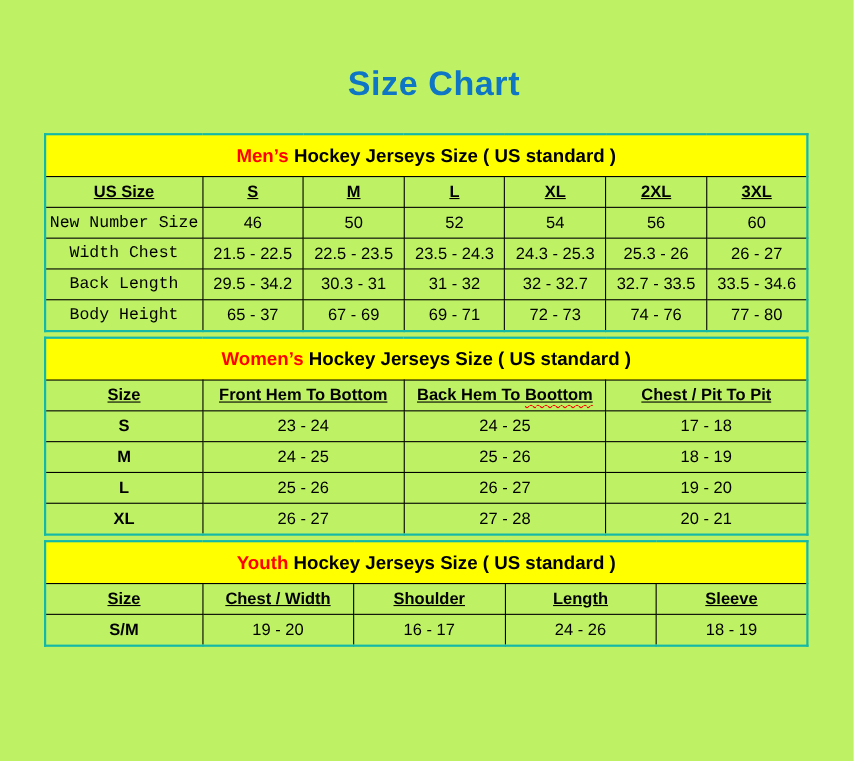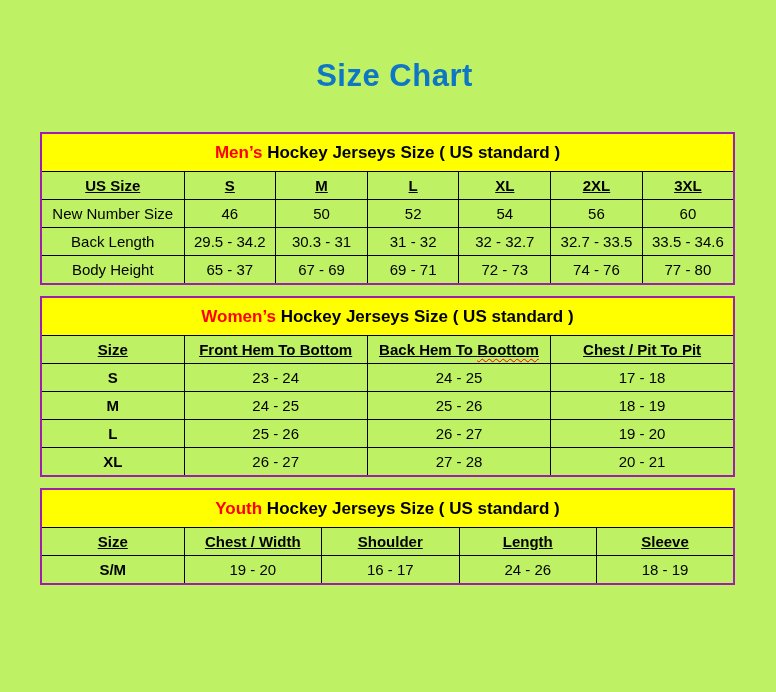--- a/index.html
+++ b/index.html
@@ -36,22 +36,22 @@
   .sections {
     position: absolute;
     left: 40px;
     top: 121px;
     width: 695px;
   }
   table.size-table {
     border-collapse: collapse;
     table-layout: fixed;
     width: 695px;
-    margin: 11px 0 4px 0;
-    border: 2px solid #a21caf;
+    margin: 0 0 4px 0;
+    border: 2px solid #14b8a6;
   }
   table.size-table td, table.size-table th {
     border: 1.5px solid #000;
     text-align: center;
     vertical-align: middle;
     padding: 0 2px;
     overflow: hidden;
     white-space: nowrap;
   }
   col.label-col { width: 143px; }
@@ -67,21 +67,21 @@
     font-size: 15px;
     font-weight: 700;
     text-decoration: underline;
   }
   tr.data td, tr.data th {
     height: 27px;
     font-size: 15px;
     font-weight: 400;
   }
   tr.data th.row-label { font-weight: 700; }
-  table.sec-mens tr.data th.row-label { font-weight: 400; }
+  table.sec-mens tr.data th.row-label { font-weight: 400; font-family: Liberation Mono, monospace; }
   .squiggle {
     text-decoration: underline wavy var(--accent-red, #ff0000);
     text-decoration-thickness: 1px;
     text-underline-offset: 3px;
   }
 </style>
 </head>
 <body>
 
 <div class="canvas">
@@ -113,20 +113,29 @@
           <tr class="data">
             <th class="row-label">New Number Size</th>
             <td>46</td>
             <td>50</td>
             <td>52</td>
             <td>54</td>
             <td>56</td>
             <td>60</td>
           </tr>
           <tr class="data">
+            <th class="row-label">Width Chest</th>
+            <td>21.5 - 22.5</td>
+            <td>22.5 - 23.5</td>
+            <td>23.5 - 24.3</td>
+            <td>24.3 - 25.3</td>
+            <td>25.3 - 26</td>
+            <td>26 - 27</td>
+          </tr>
+          <tr class="data">
             <th class="row-label">Back Length</th>
             <td>29.5 - 34.2</td>
             <td>30.3 - 31</td>
             <td>31 - 32</td>
             <td>32 - 32.7</td>
             <td>32.7 - 33.5</td>
             <td>33.5 - 34.6</td>
           </tr>
           <tr class="data">
             <th class="row-label">Body Height</th>

